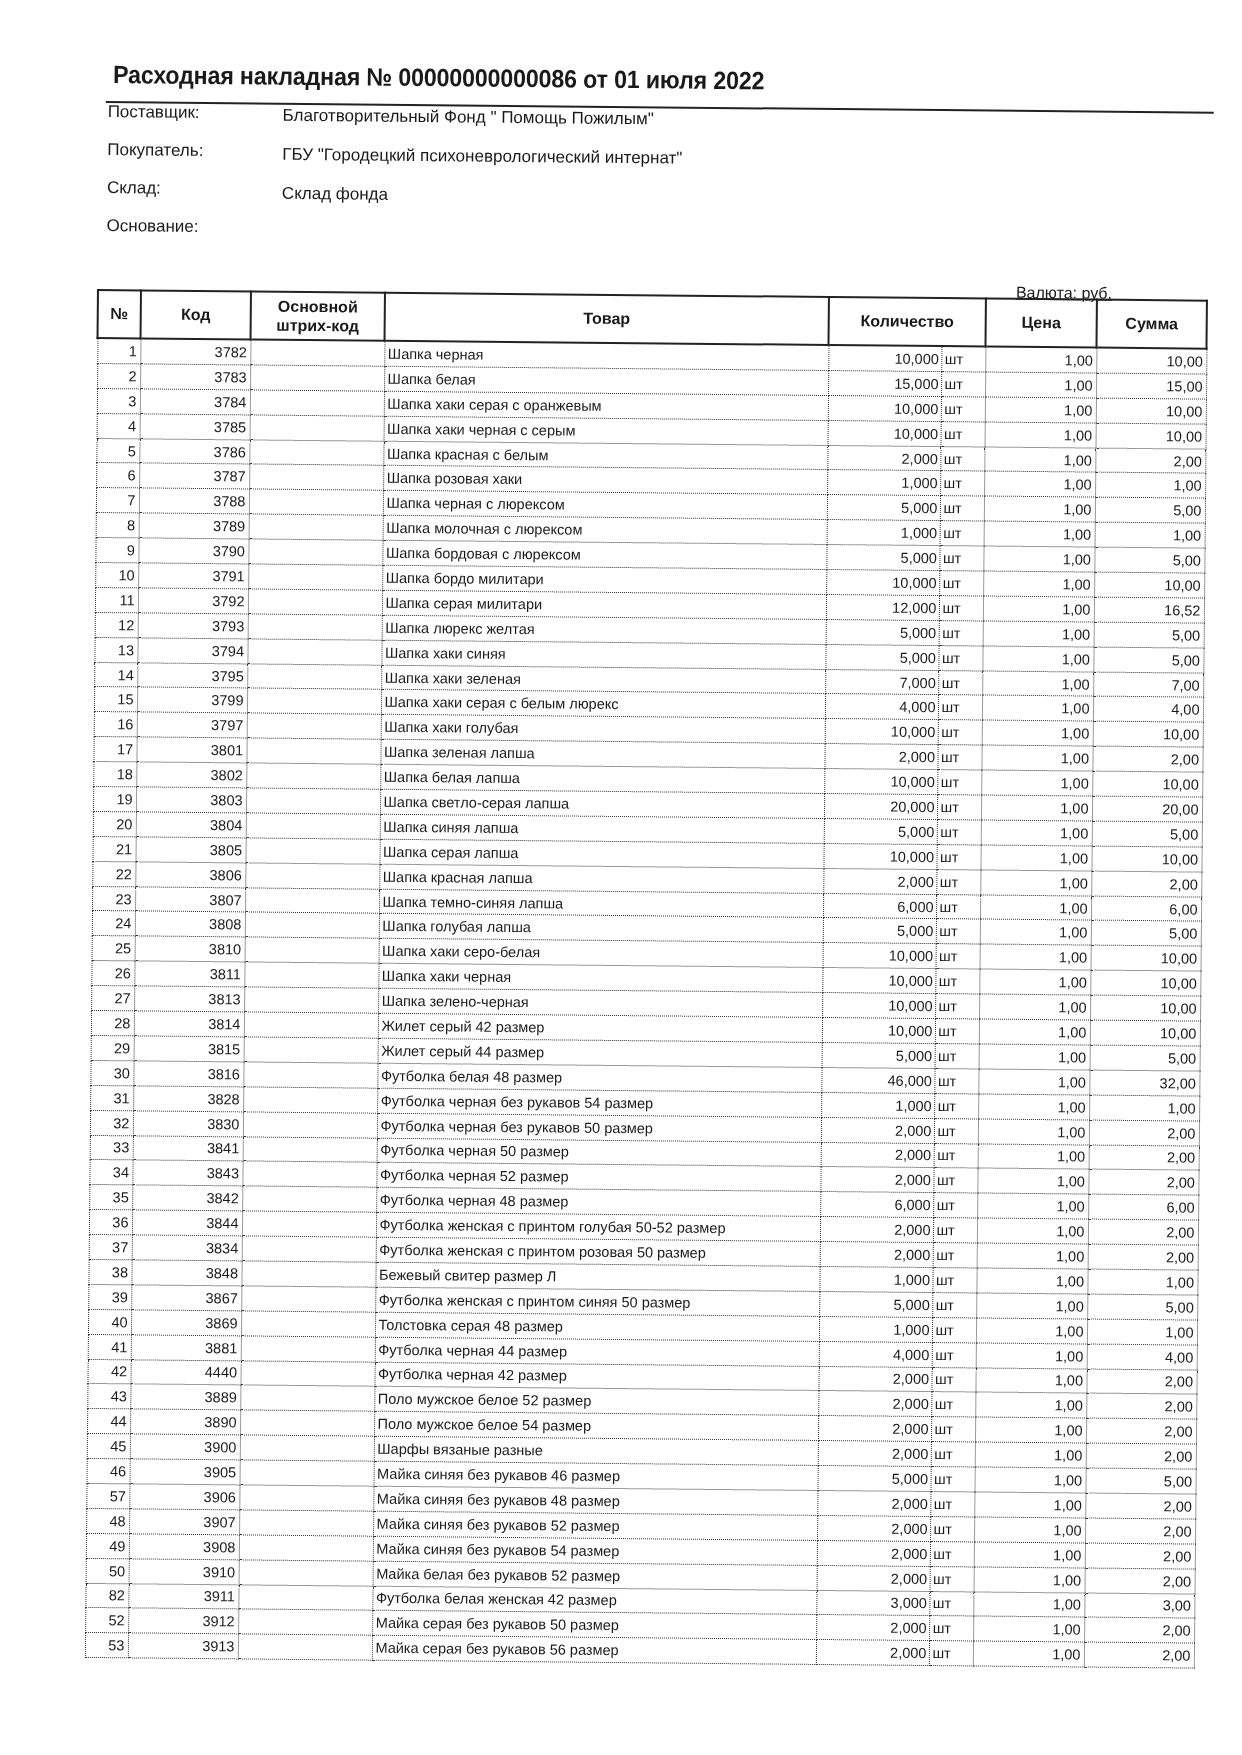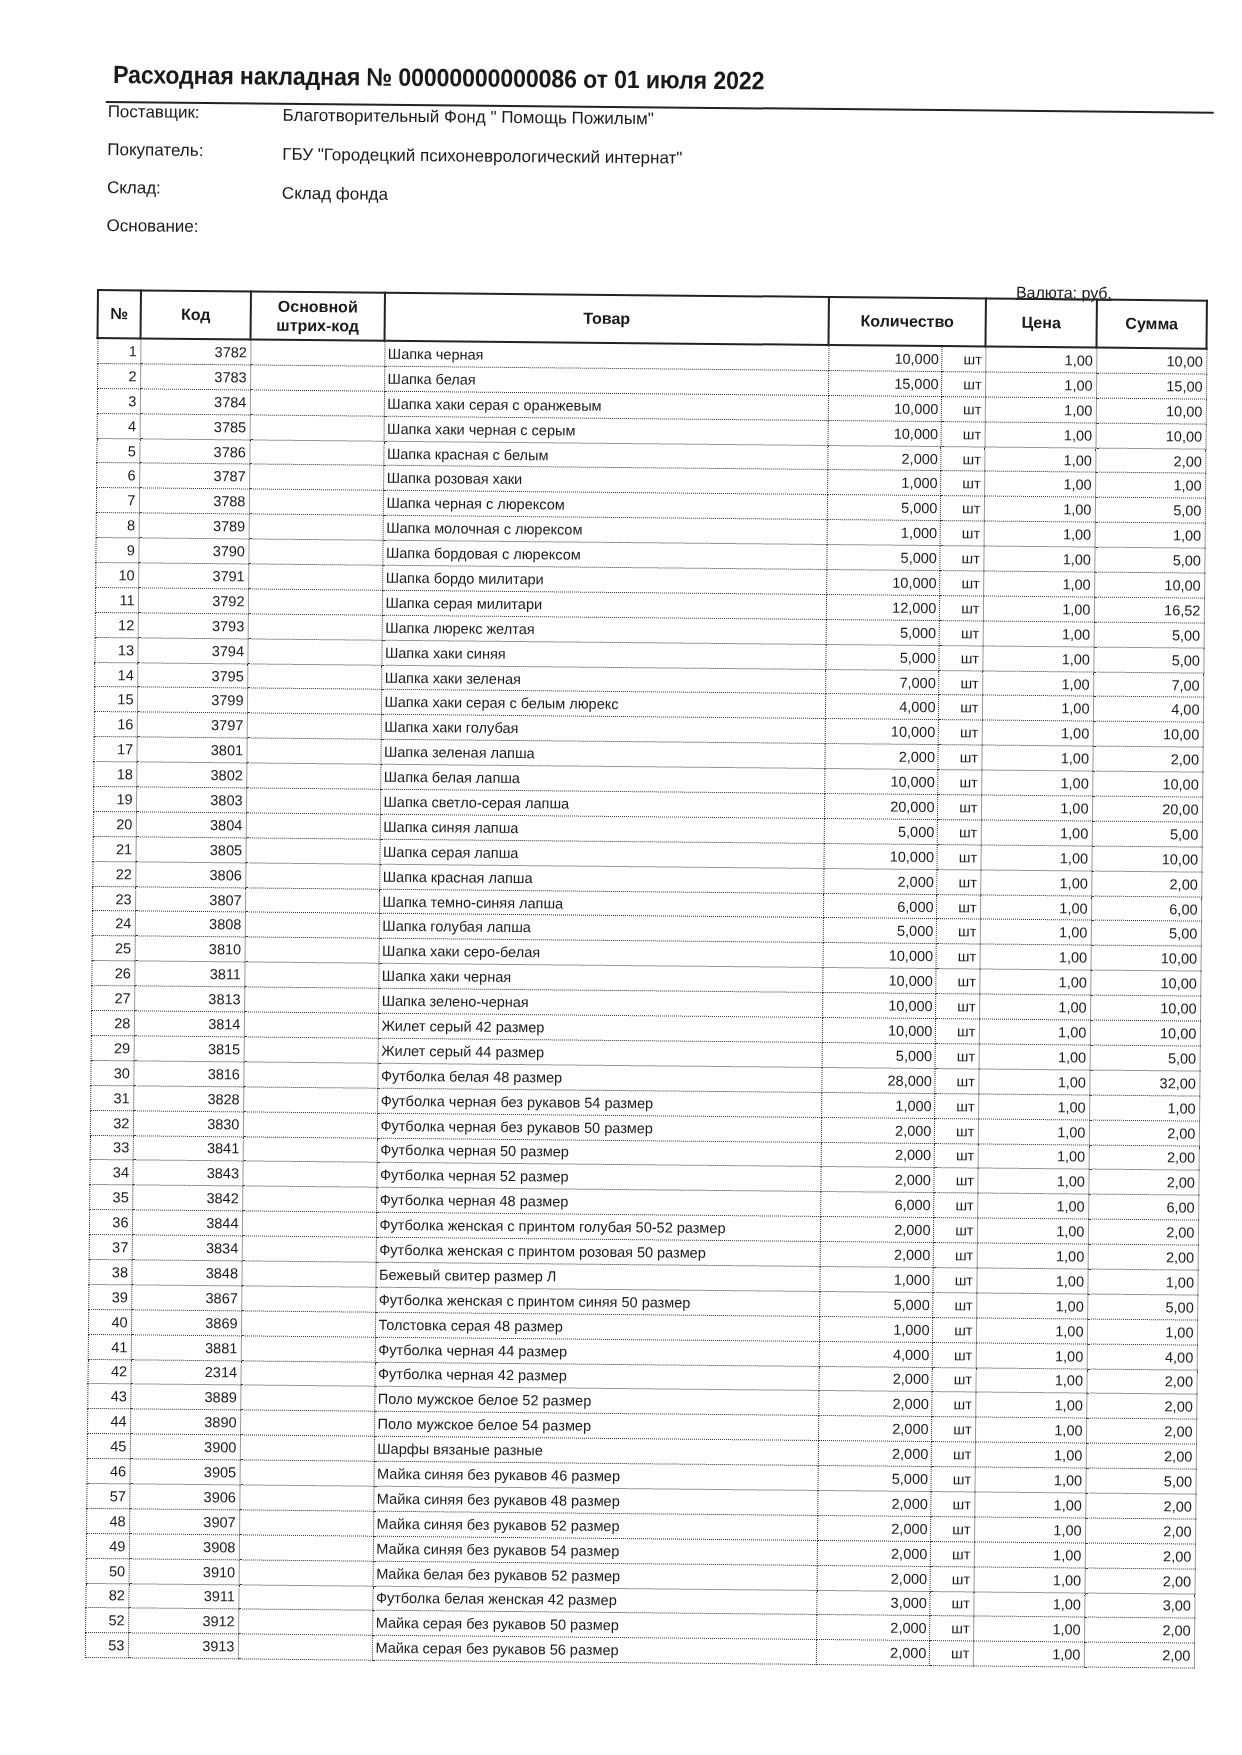--- a/index.html
+++ b/index.html
@@ -8,21 +8,21 @@
   .page{position:absolute;left:0;top:0;width:1242px;height:1755px;transform:rotate(0.55deg);transform-origin:100px 80px;}
   .title{position:absolute;left:113px;top:60px;font-size:25px;font-weight:bold;letter-spacing:-0.2px;transform:scaleX(0.93);transform-origin:left;white-space:nowrap;}
   .title-rule{position:absolute;left:106px;top:101px;width:1108px;height:2px;background:#222;}
   .info-label{position:absolute;left:108px;font-size:17px;}
   .info-value{position:absolute;left:283px;font-size:17px;white-space:nowrap;}
   .currency{position:absolute;left:1018px;top:275px;font-size:16px;text-decoration:underline;}
   table{position:absolute;left:99px;top:289px;border-collapse:collapse;table-layout:fixed;width:1109px;}
   th{border:2px solid #222;font-size:16px;font-weight:bold;text-align:center;height:46px;padding:0 2px;line-height:1.2;}
   td{border-left:1.5px dotted #333;border-right:1.5px dotted #333;border-bottom:1.5px dotted #333;height:23.9px;font-size:14.5px;padding:0 3px;white-space:nowrap;overflow:hidden;}
   td.num,td.code,td.qty,td.price,td.sum{text-align:right;}
-  td.unit{text-align:right;padding-left:3px;}
+  td.unit{text-align:left;padding-left:3px;}
   td.goods{text-align:left;}
   td.qty{padding-right:2px;}
 </style>
 </head>
 <body>
 
 <div class="page">
   <div class="title">Расходная накладная № 00000000000086 от 01 июля 2022</div>
   <div class="title-rule"></div>
 
@@ -348,21 +348,21 @@
           <td class="qty">5,000</td>
           <td class="unit">шт</td>
           <td class="price">1,00</td>
           <td class="sum">5,00</td>
         </tr>
         <tr>
           <td class="num">30</td>
           <td class="code">3816</td>
           <td class="barcode"></td>
           <td class="goods">Футболка белая 48 размер</td>
-          <td class="qty">28,000</td>
+          <td class="qty">46,000</td>
           <td class="unit">шт</td>
           <td class="price">1,00</td>
           <td class="sum">32,00</td>
         </tr>
         <tr>
           <td class="num">31</td>
           <td class="code">3828</td>
           <td class="barcode"></td>
           <td class="goods">Футболка черная без рукавов 54 размер</td>
           <td class="qty">1,000</td>
@@ -465,21 +465,21 @@
           <td class="code">3881</td>
           <td class="barcode"></td>
           <td class="goods">Футболка черная 44 размер</td>
           <td class="qty">4,000</td>
           <td class="unit">шт</td>
           <td class="price">1,00</td>
           <td class="sum">4,00</td>
         </tr>
         <tr>
           <td class="num">42</td>
-          <td class="code">2314</td>
+          <td class="code">4440</td>
           <td class="barcode"></td>
           <td class="goods">Футболка черная 42 размер</td>
           <td class="qty">2,000</td>
           <td class="unit">шт</td>
           <td class="price">1,00</td>
           <td class="sum">2,00</td>
         </tr>
         <tr>
           <td class="num">43</td>
           <td class="code">3889</td>

